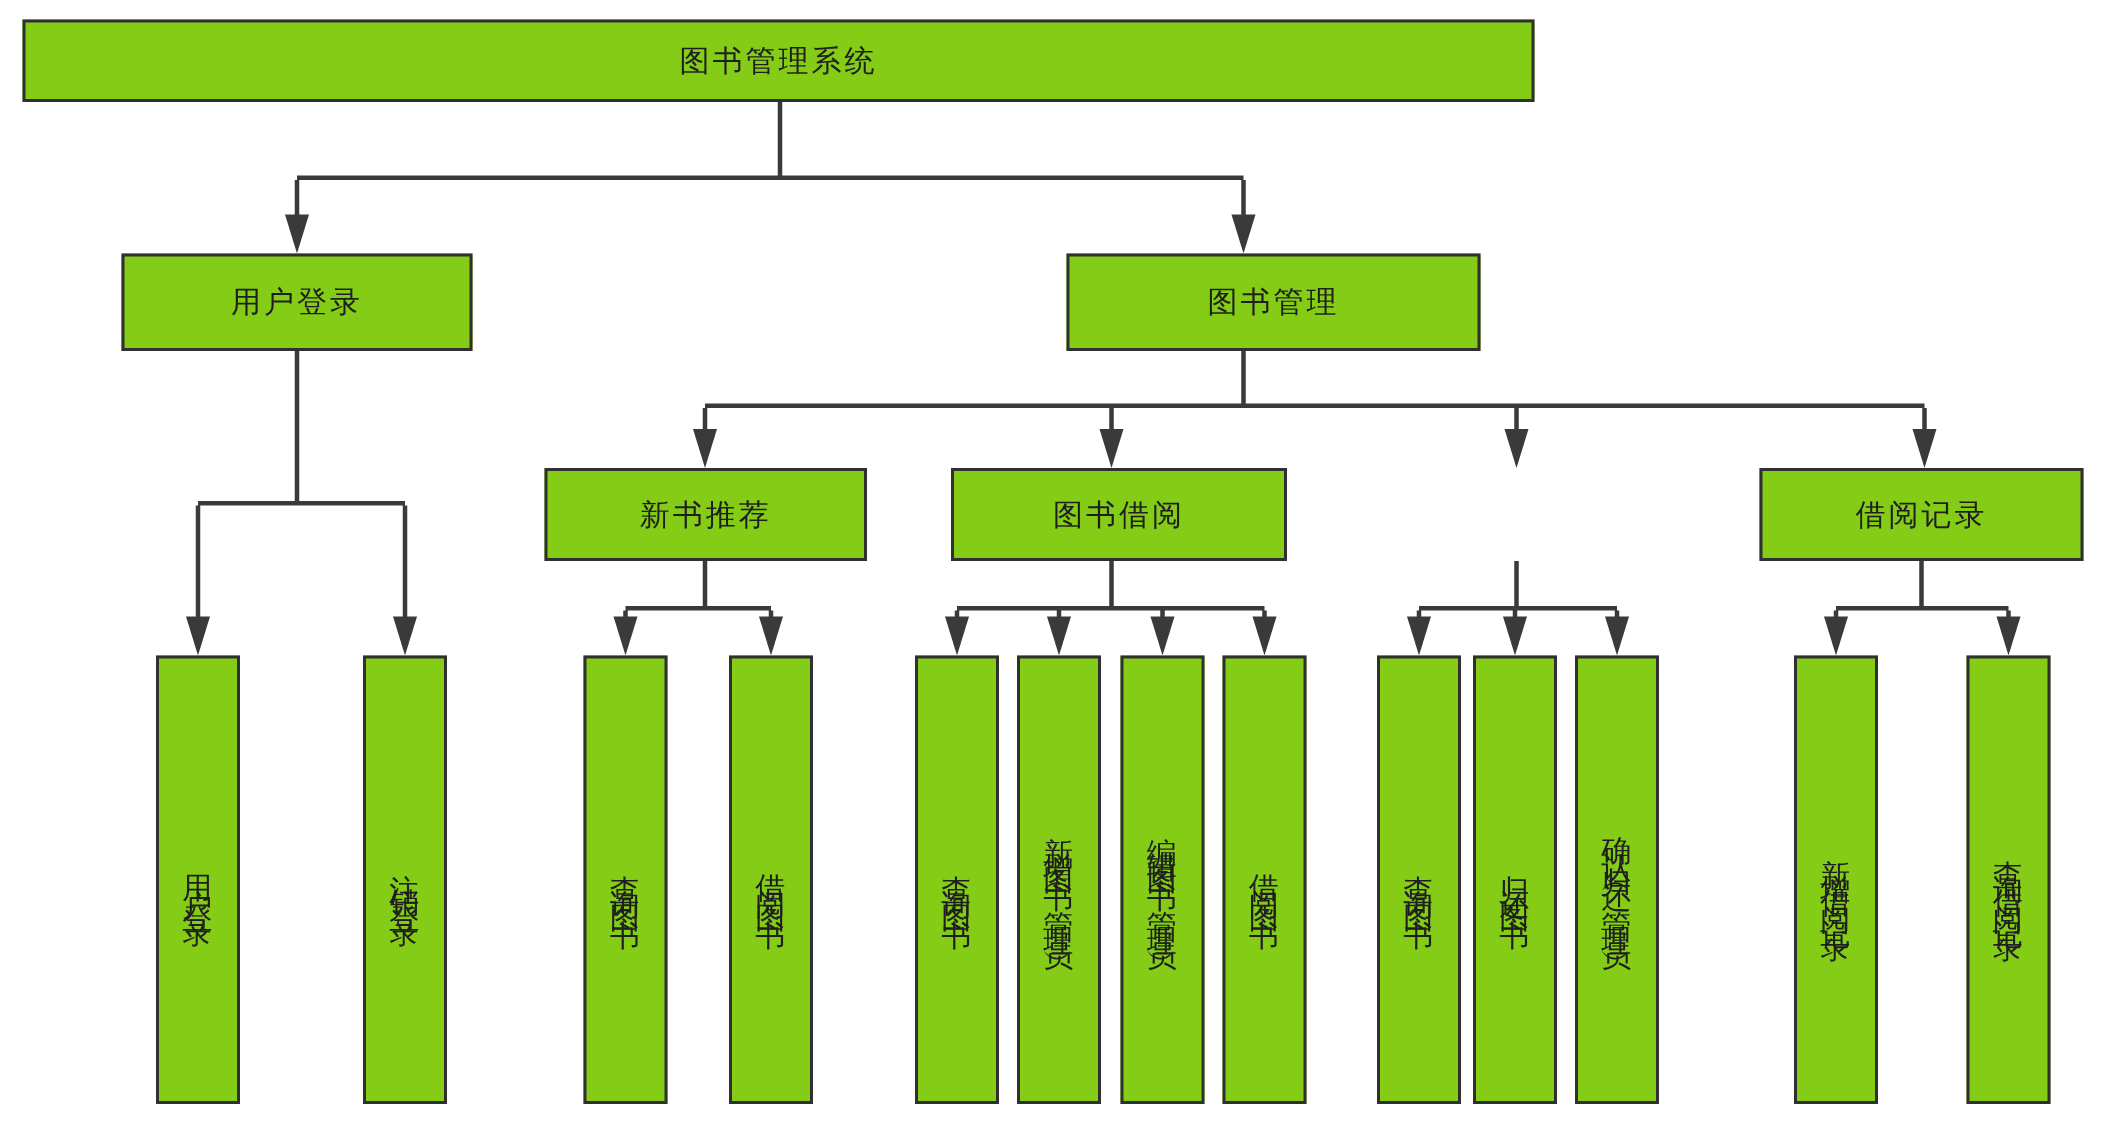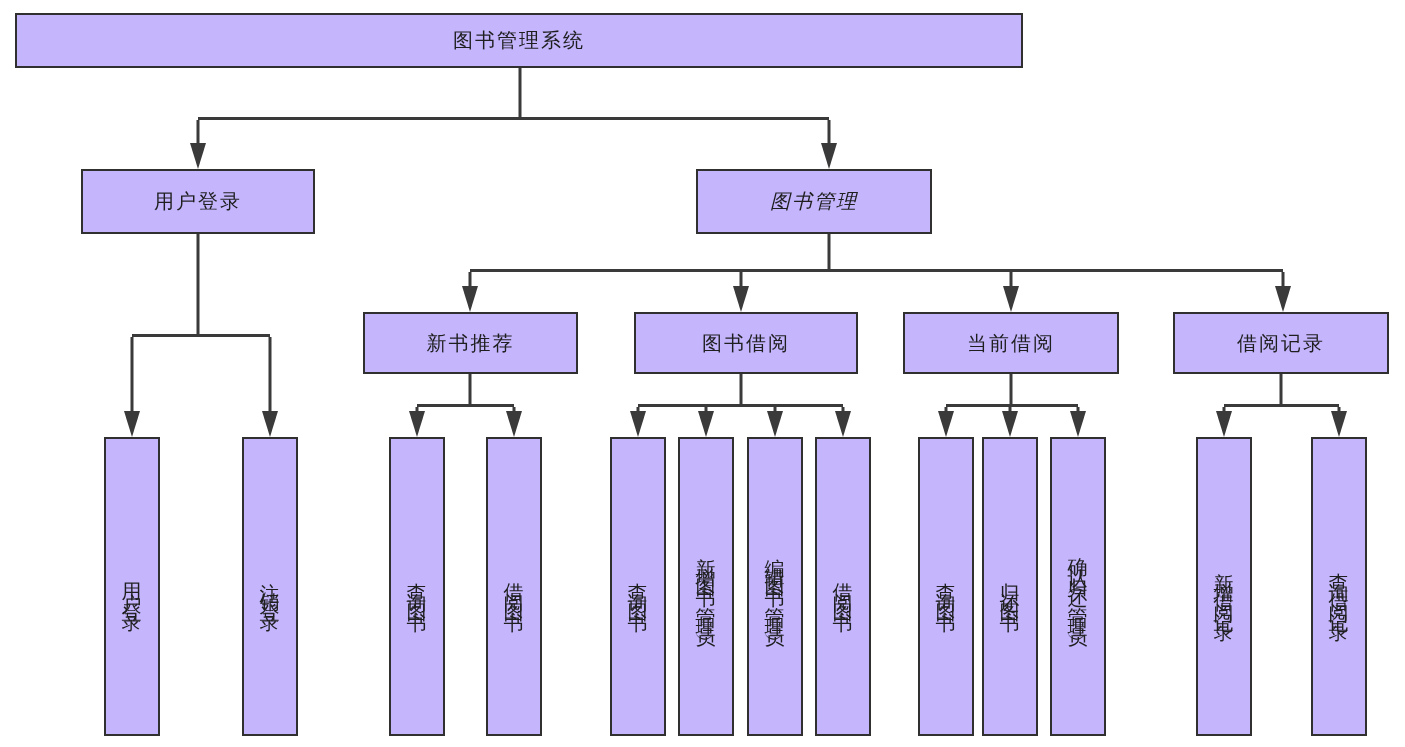--- a/index.html
+++ b/index.html
@@ -28,21 +28,21 @@
     stroke: var(--line);
     stroke-width: 3;
     fill: none;
   }
   svg.connectors polygon {
     fill: var(--line);
     stroke: none;
   }
   .box {
     position: absolute;
-    background: #c4b5fd;
+    background: #84cc16;
     border: 2.5px solid var(--box_border);
     display: flex;
     align-items: center;
     justify-content: center;
     color: var(--text);
   }
   .hlabel {
     font-size: 20px;
     letter-spacing: 2px;
     white-space: nowrap;
@@ -125,32 +125,29 @@
     </g>
   </svg>
 
   <div class="box root">
     <span class="hlabel">图书管理系统</span>
   </div>
 
   <div class="box lvl2" style="left:81px;width:234px;">
     <span class="hlabel">用户登录</span>
   </div>
-  <div class="box lvl2" style="left:696px;width:236px;font-style:italic;">
+  <div class="box lvl2" style="left:711px;width:276px;">
     <span class="hlabel">图书管理</span>
   </div>
 
   <div class="box lvl3" style="left:363px;width:215px;">
     <span class="hlabel">新书推荐</span>
   </div>
   <div class="box lvl3" style="left:634px;width:224px;">
     <span class="hlabel">图书借阅</span>
-  </div>
-  <div class="box lvl3" style="left:903px;width:216px;">
-    <span class="hlabel">当前借阅</span>
   </div>
   <div class="box lvl3" style="left:1173px;width:216px;align-items:center;">
     <span class="hlabel">借阅记录</span>
   </div>
 
   <div class="box leaf" style="left:104px;">
     <span class="vtext">用户登录</span>
   </div>
   <div class="box leaf" style="left:242px;">
     <span class="vtext">注销登录</span>

